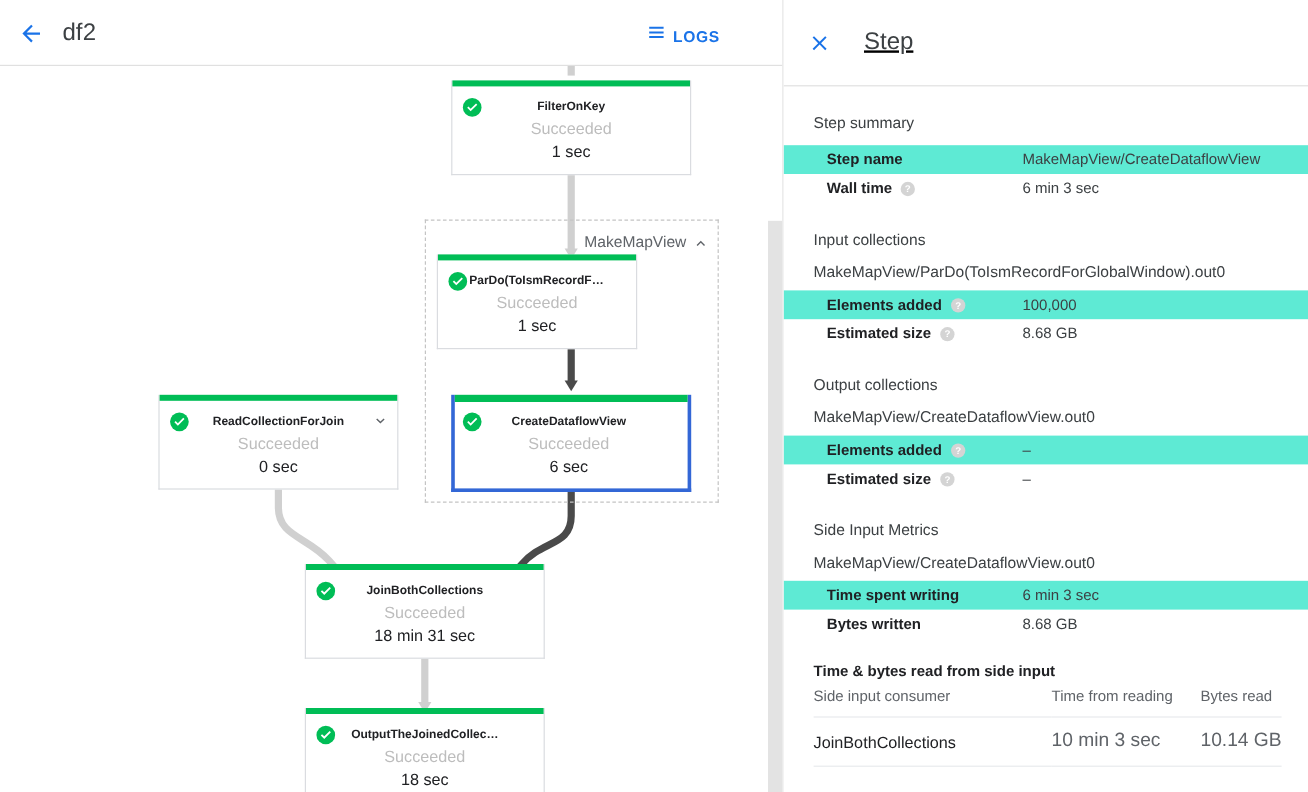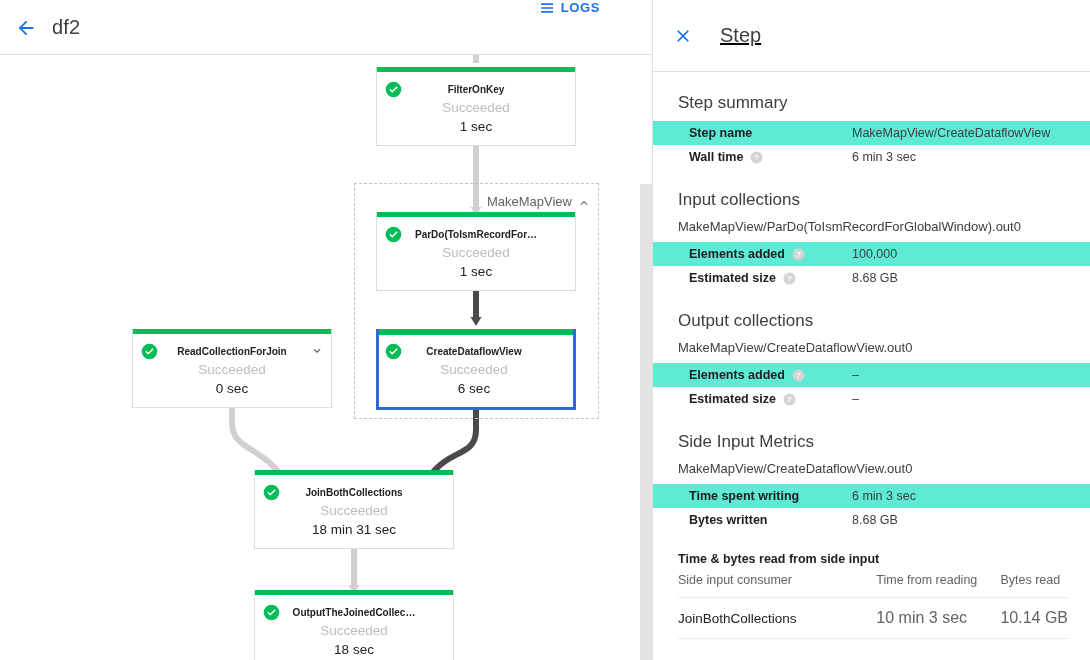--- a/index.html
+++ b/index.html
@@ -35,21 +35,21 @@
     cursor: pointer;
   }
   #job-title {
     position: absolute; left: 52px; top: 0; height: 55px;
     display: flex; align-items: center;
     font-size: 20px; color: #3c4043; font-weight: 400;
     letter-spacing: .1px;
   }
   #logs-button {
     position: absolute; right: 52px; top: 0; height: 38px;
-    display: flex; align-items: flex-start; gap: 6px;
+    display: flex; align-items: flex-end; gap: 6px;
     color: #1a73e8; font-size: 13px; font-weight: 600;
     letter-spacing: .6px; cursor: pointer;
   }
 
   #graph-canvas {
     position: absolute; left: 0; top: 55px;
     width: 640px; height: 605px;
     background: #fff;
   }
   #graph-svg { position: absolute; left: 0; top: 0; }
@@ -143,21 +143,21 @@
     cursor: pointer;
   }
   #step-heading {
     margin-left: 19px;
     font-size: 20px; color: #3c4043; font-weight: 400;
   }
 
   #right-body { padding: 0 0 0 0; }
 
   .section-title {
-    font-size: 17px; color: #3c4043; font-weight: 400;
+    font-size: 13px; color: #3c4043; font-weight: 400;
     padding: 22px 0 9px 25px;
     line-height: 18px;
   }
   .collection-name {
     font-size: 13px; color: #3c4043; font-weight: 400;
     padding: 0 25px 7px 25px; line-height: 17px;
   }
 
   .kv-table { width: 100%; }
   .kv-row {
@@ -274,21 +274,21 @@
                 <circle cx="12" cy="12" r="11" fill="#00bd56"></circle>
                 <path fill="#fff" d="M10.2 16.6l-4.1-4.1 1.5-1.5 2.6 2.6 6.3-6.3 1.5 1.5z"></path>
               </svg>
           </span>
           <div class="node-title">FilterOnKey</div>
           <div class="node-status">Succeeded</div>
           <div class="node-time">1 sec</div>
         </div>
       </div>
 
-      <div class="node" style="left:376px; top:157px; width:200px;">
+      <div class="node" style="left:364px; top:157px; width:167px;">
         <div class="node-bar"></div>
         <div class="node-body">
           <span class="node-check">
             <svg width="17" height="17" viewBox="0 0 24 24">
                 <circle cx="12" cy="12" r="11" fill="#00bd56"></circle>
                 <path fill="#fff" d="M10.2 16.6l-4.1-4.1 1.5-1.5 2.6 2.6 6.3-6.3 1.5 1.5z"></path>
               </svg>
           </span>
           <div class="node-title">ParDo(ToIsmRecordFor…</div>
           <div class="node-status">Succeeded</div>

